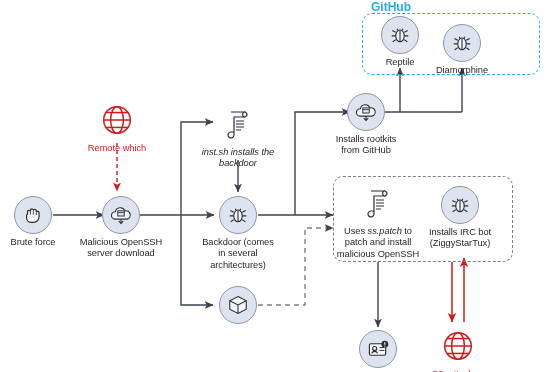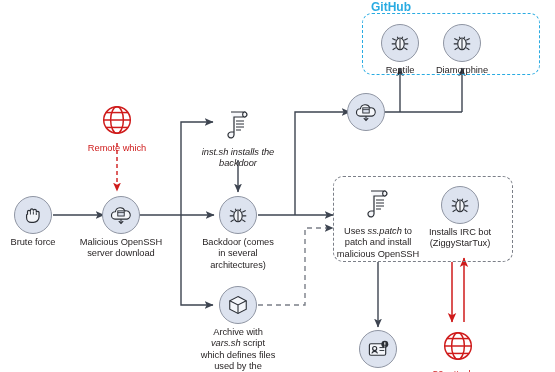--- a/index.html
+++ b/index.html
@@ -185,42 +185,39 @@
   </div>
 </div>
 
 <div class="node" style="left:238px; top:286px;">
   <div class="circle">
     <svg width="22" height="22" viewBox="0 0 24 24" fill="none" stroke="#2b2f36" stroke-width="1.2">
       <path d="M12 2.8 L21 7.4 L21 16.6 L12 21.2 L3 16.6 L3 7.4 Z" fill="#f4f6fa"></path>
       <path d="M3 7.4 L12 12 L21 7.4 M12 12 L12 21.2"></path>
     </svg>
   </div>
-  <div class="label">
-    <span>Archive with</span><br>
-    <span class="it">vars.sh</span><span> script</span><br>
-    <span>which defines files</span><br>
-    <span>used by the</span><br>
-    
-  </div>
 </div>
 
 <div class="node" style="left:366px; top:93px;">
   <div class="circle">
     <svg width="24" height="24" viewBox="0 0 26 26" fill="none" stroke="#2b2f36" stroke-width="1.2">
       <path d="M6.5 17.5 a4 4 0 0 1 0.4 -8 a5.4 5.4 0 0 1 10.3 -1 a3.7 3.7 0 0 1 2.3 9 Z" fill="#f4f6fa"></path>
       <rect x="9.5" y="8.5" width="7" height="5.6" fill="#dde3ef" stroke="#2b2f36" stroke-width="1"></rect>
       <line x1="9.5" y1="10.4" x2="16.5" y2="10.4" stroke-width="0.9"></line>
       <line x1="13" y1="17.5" x2="13" y2="22" stroke-width="1.2"></line>
       <path d="M10.6 19.6 L13 22.2 L15.4 19.6" stroke-width="1.2"></path>
     </svg>
   </div>
-</div>
-
-<div class="node" style="left:400px; top:24px;">
+  <div class="label">
+    <span>Installs rootkits</span><br>
+    <span>from GitHub</span>
+  </div>
+</div>
+
+<div class="node" style="left:400px; top:16px;">
   <div class="circle">
     <svg width="22" height="22" viewBox="0 0 24 24" fill="none" stroke="#2b2f36" stroke-width="1.2">
       <ellipse cx="12" cy="13" rx="4.6" ry="6.4" fill="#f4f6fa"></ellipse>
       <line x1="12" y1="7" x2="12" y2="19"></line>
       <path d="M9 5.2 L10.3 7.6 M15 5.2 L13.7 7.6"></path>
       <path d="M7.4 9 L3.6 7.2 M7.2 13 L3 13 M7.6 17 L4 19.4"></path>
       <path d="M16.6 9 L20.4 7.2 M16.8 13 L21 13 M16.4 17 L20 19.4"></path>
     </svg>
   </div>
   <div class="label">Reptile</div>

